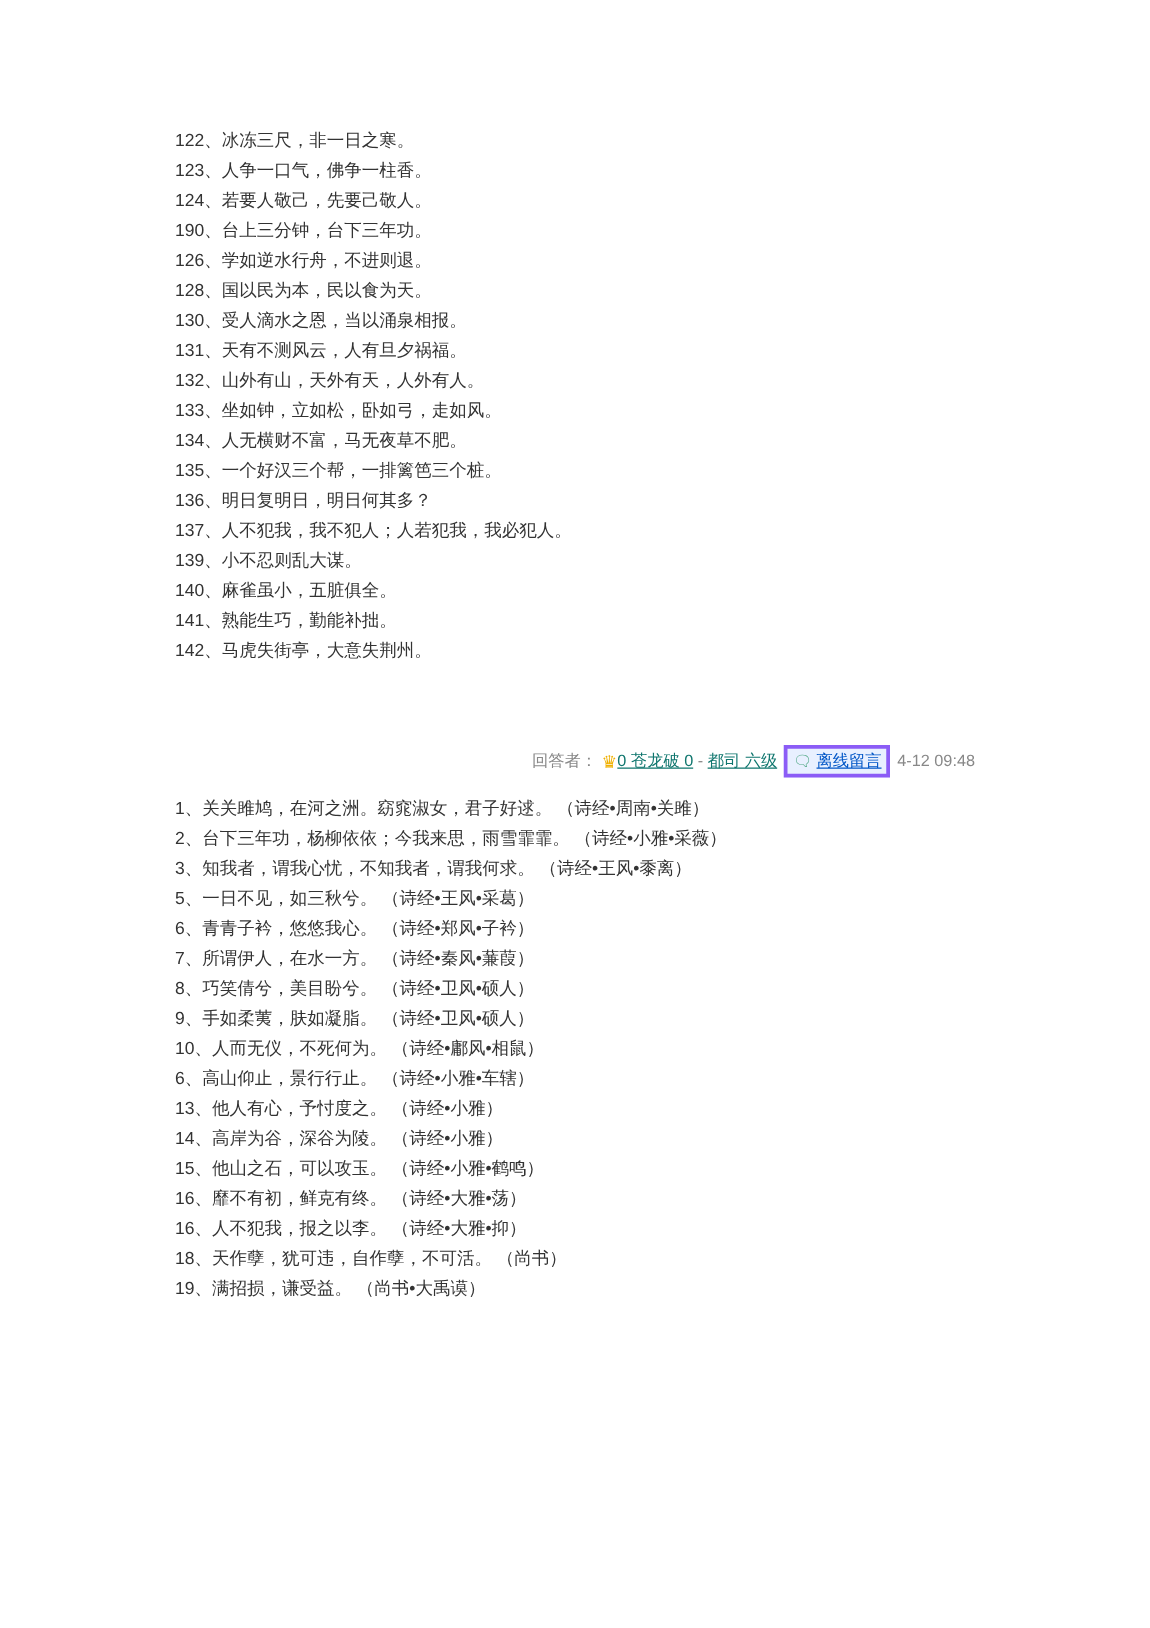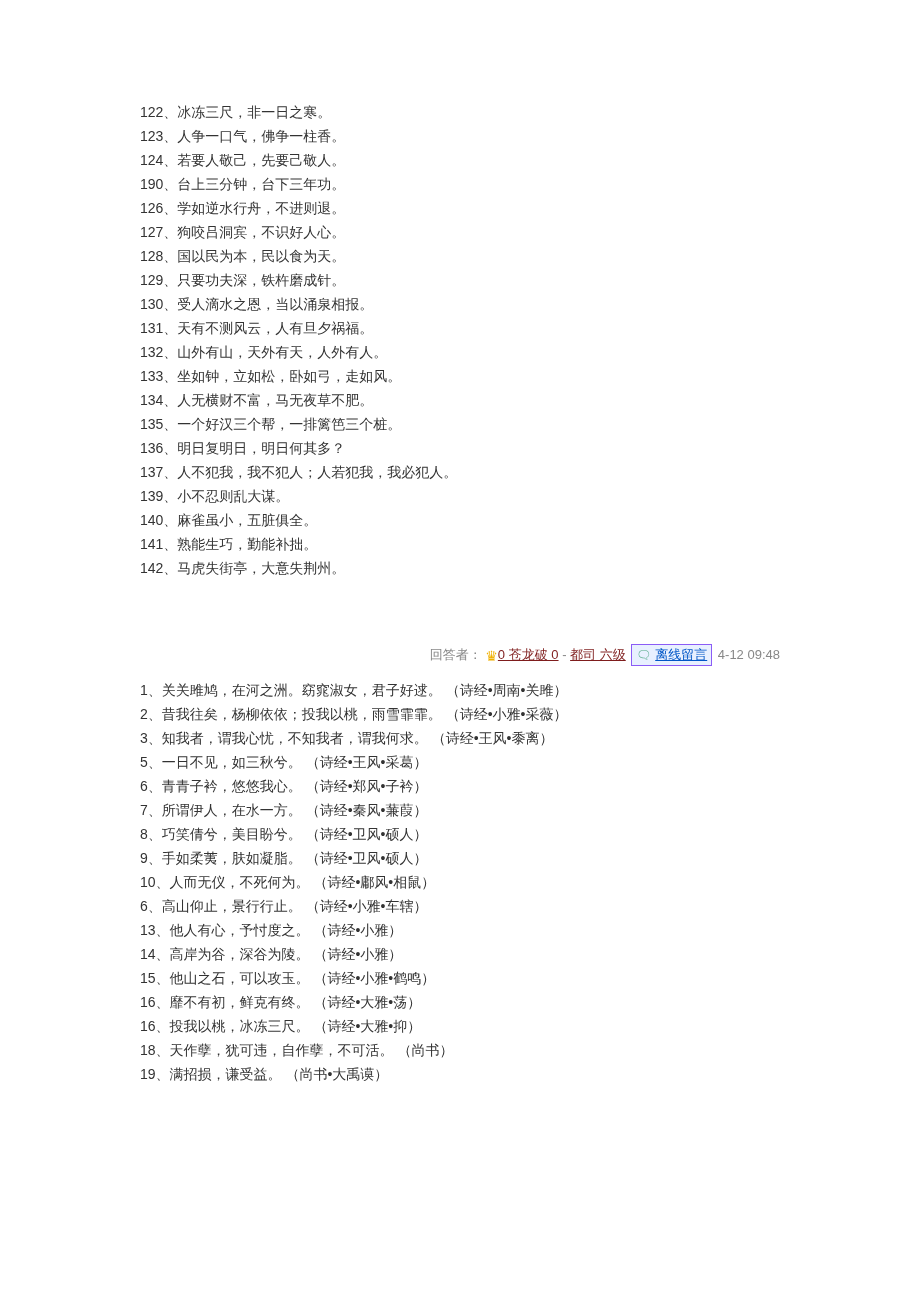--- a/index.html
+++ b/index.html
@@ -21,32 +21,32 @@
     .num {
       font-family: Arial, sans-serif;
     }
     .answer-bar {
       text-align: right;
       padding: 4px 140px 4px 0;
       color: #888;
       font-size: 13px;
     }
     .answer-bar a {
-      color: #7f1d1d;
+      color: #0f766e;
       text-decoration: underline;
     }
     .answer-bar .crown {
       color: #f0b000;
       font-size: 14px;
       vertical-align: middle;
     }
     .answer-bar .msg-badge {
       display: inline-block;
       background: #e8f0ff;
-      border: 1px solid #8b5cf6;
+      border: 3px solid #8b5cf6;
       padding: 1px 4px;
       margin: 0 2px;
     }
     .answer-bar .msg-badge a {
       color: #0056c7;
     }
     .answer-bar .chat-icon {
       color: #5a8;
       font-size: 12px;
     }
@@ -56,23 +56,21 @@
   </style>
 </head>
 <body>
 
 <div class="content" id="sec1">
     <p class="line"><span class="num">122</span><span>、冰冻三尺，非一日之寒。</span></p>
     <p class="line"><span class="num">123</span><span>、人争一口气，佛争一柱香。</span></p>
     <p class="line"><span class="num">124</span><span>、若要人敬己，先要己敬人。</span></p>
     <p class="line"><span class="num">190</span><span>、台上三分钟，台下三年功。</span></p>
     <p class="line"><span class="num">126</span><span>、学如逆水行舟，不进则退。</span></p>
-    <p class="line"><span class="num">127</span><span>、狗咬吕洞宾，不识好人心。</span></p>
     <p class="line"><span class="num">128</span><span>、国以民为本，民以食为天。</span></p>
-    <p class="line"><span class="num">129</span><span>、只要功夫深，铁杵磨成针。</span></p>
     <p class="line"><span class="num">130</span><span>、受人滴水之恩，当以涌泉相报。</span></p>
     <p class="line"><span class="num">131</span><span>、天有不测风云，人有旦夕祸福。</span></p>
     <p class="line"><span class="num">132</span><span>、山外有山，天外有天，人外有人。</span></p>
     <p class="line"><span class="num">133</span><span>、坐如钟，立如松，卧如弓，走如风。</span></p>
     <p class="line"><span class="num">134</span><span>、人无横财不富，马无夜草不肥。</span></p>
     <p class="line"><span class="num">135</span><span>、一个好汉三个帮，一排篱笆三个桩。</span></p>
     <p class="line"><span class="num">136</span><span>、明日复明日，明日何其多？</span></p>
     <p class="line"><span class="num">137</span><span>、人不犯我，我不犯人；人若犯我，我必犯人。</span></p>
     <p class="line"><span class="num">139</span><span>、小不忍则乱大谋。</span></p>
     <p class="line"><span class="num">140</span><span>、麻雀虽小，五脏俱全。</span></p>
@@ -81,29 +79,29 @@
   </div>
 
 <div class="answer-bar">
   <span>回答者：</span>
   <span class="crown">♛</span><a href="#">0 苍龙破 0</a><span> - </span><a href="#">都司  六级</a>
   <span class="msg-badge"><span class="chat-icon">🗨</span> <a href="#">离线留言</a></span><span>  4-12 09:48</span>
 </div>
 
 <div class="section2" id="sec2">
     <p class="line"><span class="num">1</span><span>、关关雎鸠，在河之洲。窈窕淑女，君子好逑。 （诗经•周南•关雎）</span></p>
-    <p class="line"><span class="num">2</span><span>、昔我往矣，杨柳依依；投我以桃，雨雪霏霏。 （诗经•小雅•采薇）</span></p>
+    <p class="line"><span class="num">2</span><span>、台下三年功，杨柳依依；今我来思，雨雪霏霏。 （诗经•小雅•采薇）</span></p>
     <p class="line"><span class="num">3</span><span>、知我者，谓我心忧，不知我者，谓我何求。 （诗经•王风•黍离）</span></p>
     <p class="line"><span class="num">5</span><span>、一日不见，如三秋兮。 （诗经•王风•采葛）</span></p>
     <p class="line"><span class="num">6</span><span>、青青子衿，悠悠我心。 （诗经•郑风•子衿）</span></p>
     <p class="line"><span class="num">7</span><span>、所谓伊人，在水一方。 （诗经•秦风•蒹葭）</span></p>
     <p class="line"><span class="num">8</span><span>、巧笑倩兮，美目盼兮。 （诗经•卫风•硕人）</span></p>
     <p class="line"><span class="num">9</span><span>、手如柔荑，肤如凝脂。 （诗经•卫风•硕人）</span></p>
     <p class="line"><span class="num">10</span><span>、人而无仪，不死何为。 （诗经•鄘风•相鼠）</span></p>
     <p class="line"><span class="num">6</span><span>、高山仰止，景行行止。 （诗经•小雅•车辖）</span></p>
     <p class="line"><span class="num">13</span><span>、他人有心，予忖度之。 （诗经•小雅）</span></p>
     <p class="line"><span class="num">14</span><span>、高岸为谷，深谷为陵。 （诗经•小雅）</span></p>
     <p class="line"><span class="num">15</span><span>、他山之石，可以攻玉。 （诗经•小雅•鹤鸣）</span></p>
     <p class="line"><span class="num">16</span><span>、靡不有初，鲜克有终。 （诗经•大雅•荡）</span></p>
-    <p class="line"><span class="num">16</span><span>、投我以桃，冰冻三尺。 （诗经•大雅•抑）</span></p>
+    <p class="line"><span class="num">16</span><span>、人不犯我，报之以李。 （诗经•大雅•抑）</span></p>
     <p class="line"><span class="num">18</span><span>、天作孽，犹可违，自作孽，不可活。 （尚书）</span></p>
     <p class="line"><span class="num">19</span><span>、满招损，谦受益。 （尚书•大禹谟）</span></p>
   </div>
 
 </body></html>

